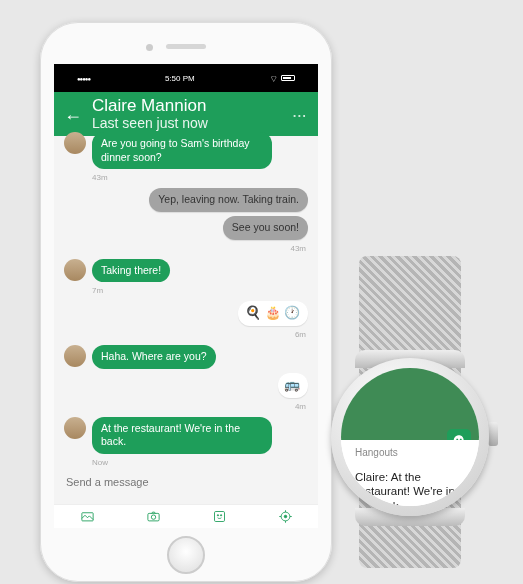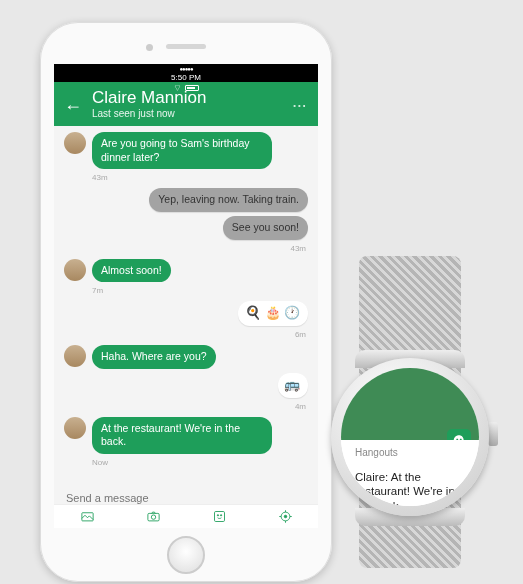--- a/index.html
+++ b/index.html
@@ -45,29 +45,28 @@
   }
   .screen {
     position: absolute;
     top: 42px; left: 14px; right: 14px; bottom: 54px;
     background: #f4f4f4;
     overflow: hidden;
   }
 
   
   .statusbar {
-    height: 18px;
+    height: 28px;
     background: #000;
     color: #fff;
     font-size: 8px;
     display: flex;
     align-items: center;
     justify-content: space-between;
     padding: 0 23px;
-    flex-direction: column;
   }
   .statusbar .dots::before { content: "●●●●●"; letter-spacing: -1px; font-size: 6px; }
   .statusbar .wifi::before { content: "⌔"; font-size: 9px; }
   .statusbar .batt { display: flex; align-items: center; gap: 3px; }
   .statusbar .batt .bar {
     width: 14px; height: 6px; border: 1px solid #fff; border-radius: 1px;
     position: relative;
   }
   .statusbar .batt .bar::after {
     content: ""; position: absolute; left: 1px; top: 1px; bottom: 1px;
@@ -80,21 +79,21 @@
     color: #fff;
     height: 44px;
     display: flex;
     align-items: center;
     padding: 0 10px;
     gap: 10px;
   }
   .appheader .back { font-size: 18px; }
   .appheader .titleblock { flex: 1; line-height: 1.1; }
   .appheader .titleblock .name { font-size: 17px; font-weight: 500; }
-  .appheader .titleblock .sub { font-size: 10px; opacity: 0.9; }
+  .appheader .titleblock .sub { font-size: 14px; opacity: 0.9; }
   .appheader .more { font-size: 14px; writing-mode: vertical-rl; letter-spacing: -3px; }
   .appheader .more::before { content: "⋮"; }
 
   
   .chat {
     position: absolute;
     top: 58px; left: 0; right: 0;
     bottom: 52px;
     padding: 6px 10px 0 10px;
     overflow: hidden;
@@ -119,21 +118,21 @@
   .bubble.icons { background: #fff; padding: 4px 7px; font-size: 13px; color: #888; box-shadow: 0 1px 1px rgba(0,0,0,0.1);}
   .ts { font-size: 8px; color: #aaa; margin: 1px 0 6px 28px; }
   .ts.r { text-align: right; margin: 1px 2px 6px 0; }
 
   
   .composer {
     position: absolute;
     left: 0; right: 0; bottom: 24px;
     height: 28px;
     padding: 0 12px;
-    display: flex; align-items: flex-end;
+    display: flex; align-items: flex-start;
     background: #f4f4f4;
   }
   .composer input {
     border: none; background: transparent; outline: none;
     width: 100%; font-size: 11px; color: #888;
   }
 
   
   .toolbar {
     position: absolute;
@@ -231,35 +230,35 @@
         <div class="name">Claire Mannion</div>
         <div class="sub">Last seen just now</div>
       </div>
       <span class="more"></span>
     </div>
 
     <div class="chat">
 
       <div class="row in">
         <div class="avatar"></div>
-        <div class="bubble in">Are you going to Sam's birthday dinner later?</div>
+        <div class="bubble in">Are you going to Sam's birthday dinner soon?</div>
       </div>
       <div class="ts">43m</div>
 
       <div class="row out">
         <div class="bubble out">Yep, leaving now. Taking train.</div>
       </div>
       <div class="row out">
         <div class="bubble out">See you soon!</div>
       </div>
       <div class="ts r">43m</div>
 
       <div class="row in">
         <div class="avatar"></div>
-        <div class="bubble in">Almost soon!</div>
+        <div class="bubble in">Taking there!</div>
       </div>
       <div class="ts">7m</div>
 
       <div class="row out">
         <div class="bubble icons">🍳 🎂 🕐</div>
       </div>
       <div class="ts r">6m</div>
 
       <div class="row in">
         <div class="avatar"></div>

